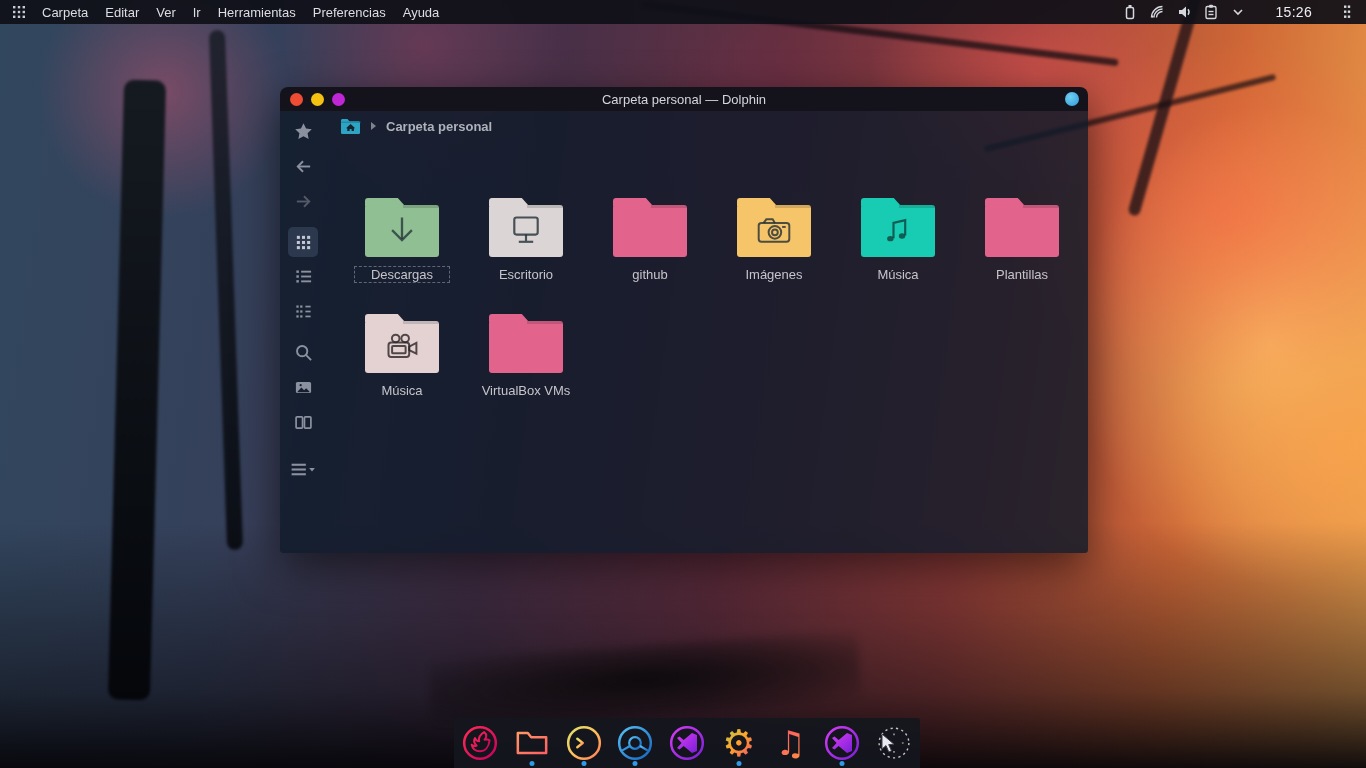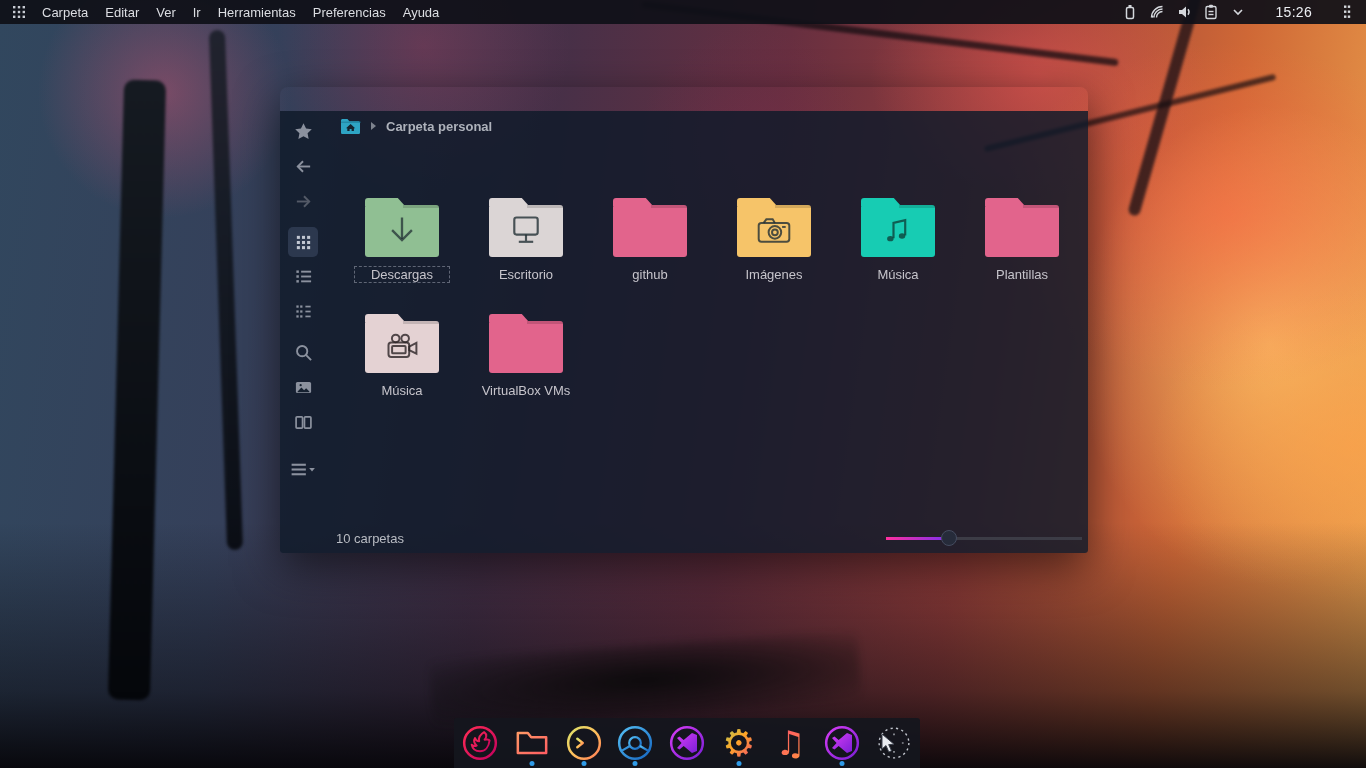--- a/index.html
+++ b/index.html
@@ -200,20 +200,29 @@
               <rect x="6.8" y="6.5" width="2.4" height="2.4"></rect>
               <rect x="3" y="11.5" width="2.4" height="2.4"></rect>
               <rect x="6.8" y="11.5" width="2.4" height="2.4"></rect>
             </g>
           </svg>
         </span>
     </span>
   </div>
 
   <div class="window">
+    <div class="titlebar">
+      <span class="tl-group">
+        <span class="tl" style="background:#ee4d34"></span>
+        <span class="tl" style="background:#f5c211"></span>
+        <span class="tl" style="background:#bf27d5"></span>
+      </span>
+      <span class="title-text">Carpeta personal — Dolphin</span>
+      <span class="wb-right" style="background:radial-gradient(circle at 38% 35%,#6fd0f2,#2f9ad8)"></span>
+    </div>
     <div class="win-body">
       <div class="toolbar">
         <span class="crumb-icon">
             <svg width="21" height="17" viewBox="0 0 21 17">
               <path d="M1 2.6C1 1.7 1.7 1 2.5 1h5l1.8 2.3h9.2c.8 0 1.5.7 1.5 1.5v9.6c0 .9-.7 1.6-1.5 1.6h-16C1.7 16 1 15.3 1 14.4V2.6z" fill="#2ea4c4"></path>
               <path d="M1 4.2h19.5" stroke="#1d7f9c" stroke-width="1"></path>
               <path d="M10.6 6l4.6 4.2h-1.3V13h-2.3v-2h-2v2H7.3v-2.8H6z" fill="#15222e"></path>
             </svg>
           </span>
         <span class="crumb-chevron">
@@ -423,28 +432,20 @@
             </div>
             <div class="folder-label">Música</div>
           </div>
           <div class="folder-item">
             <div class="folder-wrap">
               <div class="folder" style="background: rgb(226, 100, 140);"></div>
             </div>
             <div class="folder-label">VirtualBox VMs</div>
           </div>
         </div>
-      <div class="statusbar">
-        <span>10 carpetas</span>
-        <span class="zoom-slider">
-          <span class="zs-active"></span>
-          <span class="zs-rest"></span>
-          <span class="zs-handle"></span>
-        </span>
-      </div>
     </div>
   </div>
 
   <div class="dock">
       <div class="dock-item">
         <span style="display: flex;">
           <svg width="40" height="40" viewBox="0 0 48 48">
             <defs>
               <linearGradient id="g-ff" x1="0" y1="0" x2="1" y2="1">
                 <stop offset="0" stop-color="#ff2d55"></stop>

